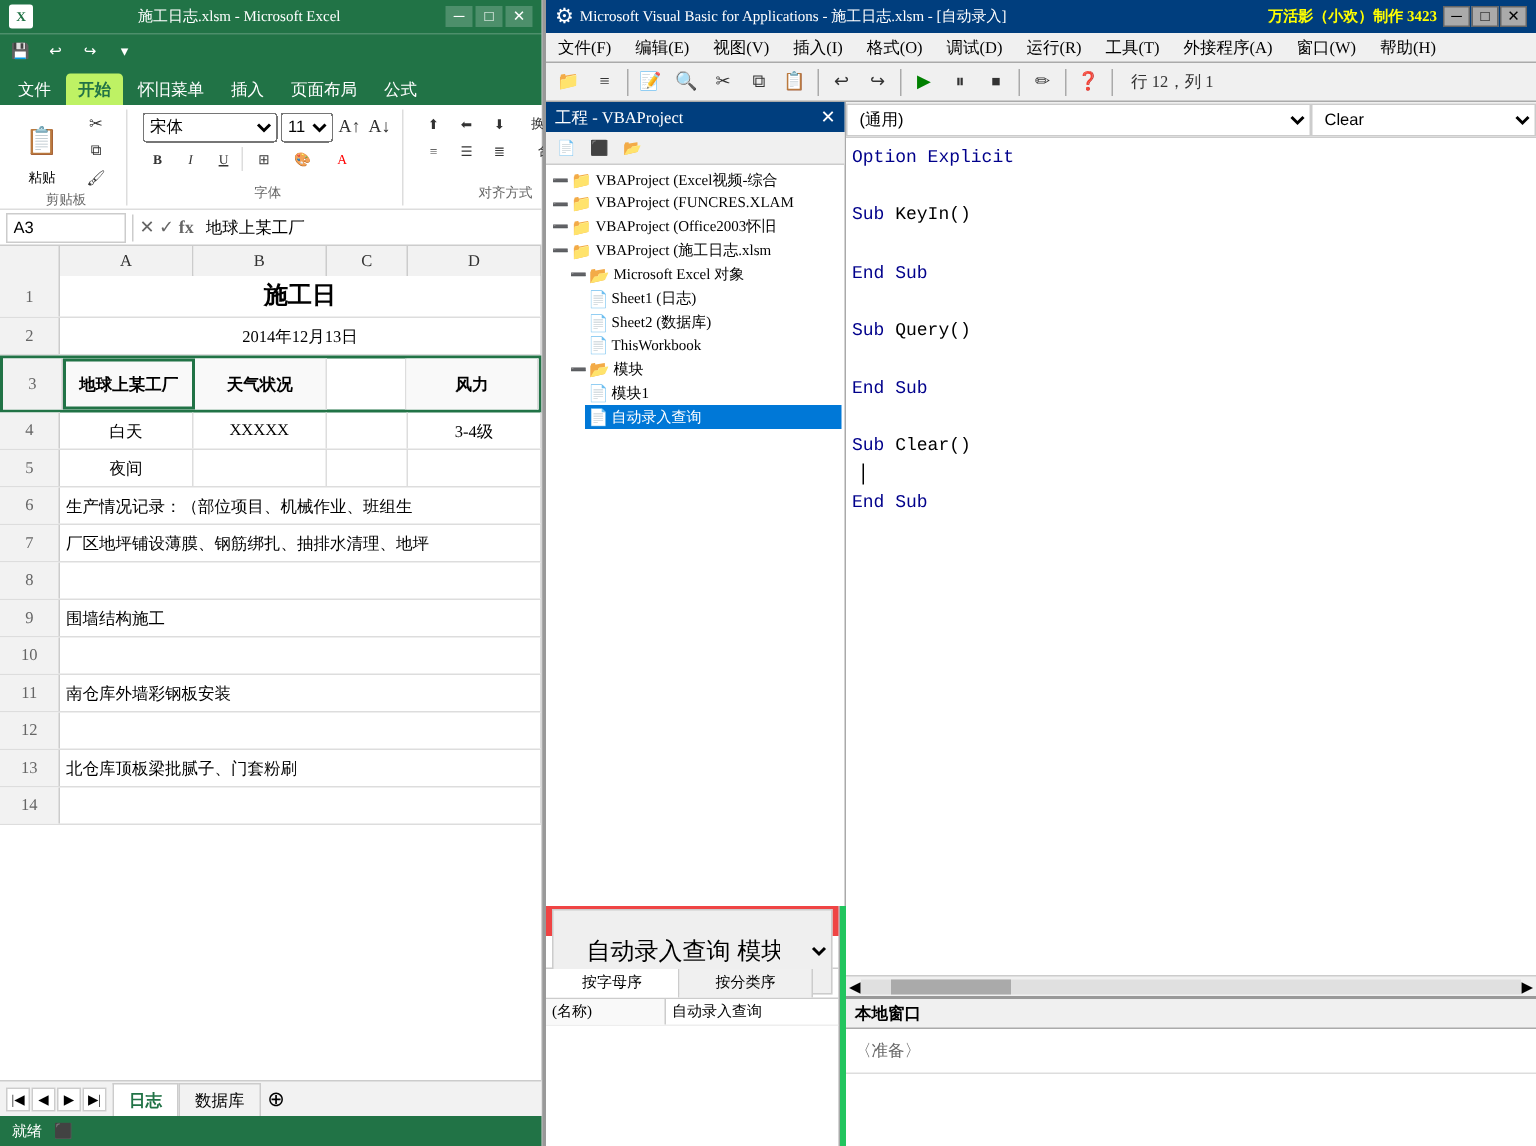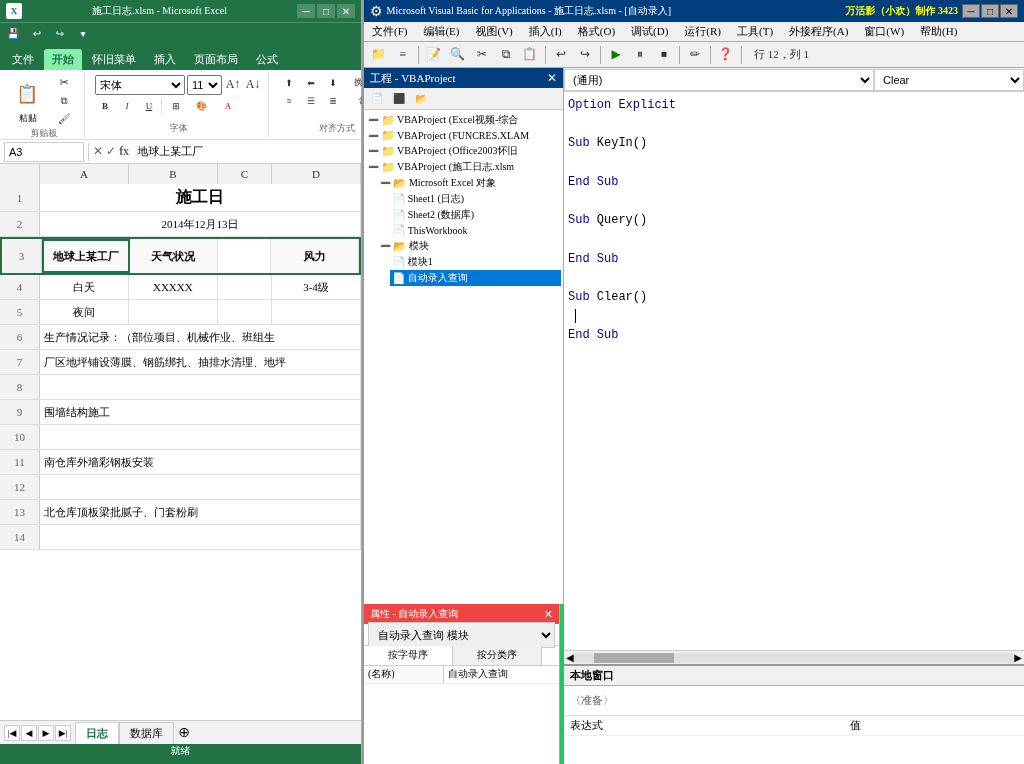--- a/index.html
+++ b/index.html
@@ -13,21 +13,21 @@
     .excel-titlebar-icon { width: 16px; height: 16px; background: #fff; border-radius: 2px; display: flex; align-items: center; justify-content: center; font-size: 9px; color: #217346; font-weight: bold; }
     .excel-titlebar-title { color: #fff; font-size: 11px; flex: 1; text-align: center; }
     .excel-titlebar-btns { display: flex; gap: 2px; }
     .excel-titlebar-btn { width: 18px; height: 14px; background: rgba(255,255,255,0.2); color: #fff; font-size: 10px; display: flex; align-items: center; justify-content: center; cursor: pointer; }
 
     
     .excel-qat { height: 22px; background: #217346; display: flex; align-items: center; padding: 0 4px; gap: 3px; border-top: 1px solid rgba(255,255,255,0.2); }
     .qat-btn { width: 20px; height: 18px; background: transparent; color: #fff; font-size: 10px; display: flex; align-items: center; justify-content: center; cursor: pointer; border: 1px solid transparent; }
     .ribbon-tabs { display: flex; background: #217346; height: 26px; align-items: flex-end; padding: 0 4px; gap: 2px; }
     .ribbon-tab { padding: 3px 8px; font-size: 11px; cursor: pointer; color: #fff; border-radius: 3px 3px 0 0; }
-    .ribbon-tab.active { background: #86efac; color: #217346; font-weight: bold; }
+    .ribbon-tab.active { background: #bef264; color: #217346; font-weight: bold; }
     .ribbon-content { height: 70px; display: flex; align-items: center; padding: 2px 4px; gap: 4px; background: #fff; border-bottom: 1px solid #ddd; }
     .ribbon-group { display: flex; flex-direction: column; align-items: center; border-right: 1px solid #ddd; padding: 2px 6px; height: 64px; justify-content: space-between; }
     .ribbon-group-label { font-size: 9px; color: #666; }
     .ribbon-btn { width: 28px; height: 28px; background: transparent; border: 1px solid transparent; cursor: pointer; display: flex; flex-direction: column; align-items: center; justify-content: center; font-size: 9px; color: #333; }
 
     
     .formula-bar { height: 24px; display: flex; align-items: center; border-bottom: 1px solid #ccc; padding: 0 4px; gap: 4px; background: #fff; }
     .name-box { width: 80px; height: 20px; border: 1px solid #ccc; padding: 0 4px; font-size: 11px; }
     .formula-divider { width: 1px; height: 18px; background: #ccc; }
     .formula-icons { display: flex; gap: 3px; align-items: center; color: #666; font-size: 12px; }
@@ -50,21 +50,21 @@
 
     
     .sheet-tabs { height: 24px; background: #f2f2f2; border-top: 1px solid #ccc; display: flex; align-items: center; }
     .scroll-btns { display: flex; padding: 0 4px; gap: 1px; }
     .scroll-btn { width: 16px; height: 16px; font-size: 9px; cursor: pointer; border: 1px solid #ccc; background: #fff; display: flex; align-items: center; justify-content: center; }
     .sheet-tab { padding: 3px 10px; font-size: 11px; cursor: pointer; border: 1px solid #ccc; border-bottom: none; background: #f2f2f2; }
     .sheet-tab.active { background: #fff; color: #217346; font-weight: bold; }
     .add-sheet { width: 20px; height: 20px; font-size: 14px; cursor: pointer; display: flex; align-items: center; justify-content: center; }
 
     
-    .status-bar { height: 20px; background: #217346; display: flex; align-items: center; padding: 0 8px; gap: 8px; flex-direction: column; }
+    .status-bar { height: 20px; background: #217346; display: flex; align-items: center; padding: 0 8px; gap: 8px; }
     .status-text { color: #fff; font-size: 10px; }
 
     
     .vba-window { position: absolute; left: 362px; top: 0; width: 662px; height: 764px; background: #f0f0f0; display: flex; flex-direction: column; border-left: 2px solid #999; }
     .vba-titlebar { height: 22px; background: #003e7e; display: flex; align-items: center; padding: 0 6px; gap: 4px; }
     .vba-titlebar-title { color: #fff; font-size: 11px; flex: 1; }
     .vba-titlebar-btns { display: flex; gap: 1px; }
     .vba-titlebar-btn { width: 18px; height: 14px; background: #aaa; color: #000; font-size: 10px; display: flex; align-items: center; justify-content: center; cursor: pointer; border: 1px solid #666; }
 
     
@@ -471,21 +471,21 @@
           </div>
         </div>
       </div>
 
       <div class="vba-properties">
         <div class="props-header">
           <span style="font-size:10px;">属性 - 自动录入查询</span>
           <span style="cursor:pointer;">✕</span>
         </div>
         <div class="props-dropdown">
-          <select style="width:100%;font-size:11px;border:1px solid #ccc;padding:5px;">
+          <select style="width:100%;font-size:16px;border:1px solid #ccc;padding:18px;">
             <option>自动录入查询 模块</option>
           </select>
         </div>
         <div class="props-tabs">
           <div class="props-tab active">按字母序</div>
           <div class="props-tab">按分类序</div>
         </div>
         <div class="props-table">
           <div class="props-row">
             <div class="props-name">(名称)</div>
@@ -529,21 +529,17 @@
         </div>
         <div style="font-size:10px;cursor:pointer;">▶</div>
       </div>
 
       <div class="vba-bottom">
         <div class="vba-bottom-title">本地窗口</div>
         <div class="vba-bottom-content">
           <div class="vba-immediate">
             <span style="font-size:11px;color:#666;">〈准备〉</span>
           </div>
-          <div class="vba-watches-row">
-            <div class="watches-label">表达式</div>
-            <div class="watches-value" style="margin-left:200px;">值</div>
-          </div>
         </div>
       </div>
     </div>
   </div>
 </div>
 
 </body></html>

